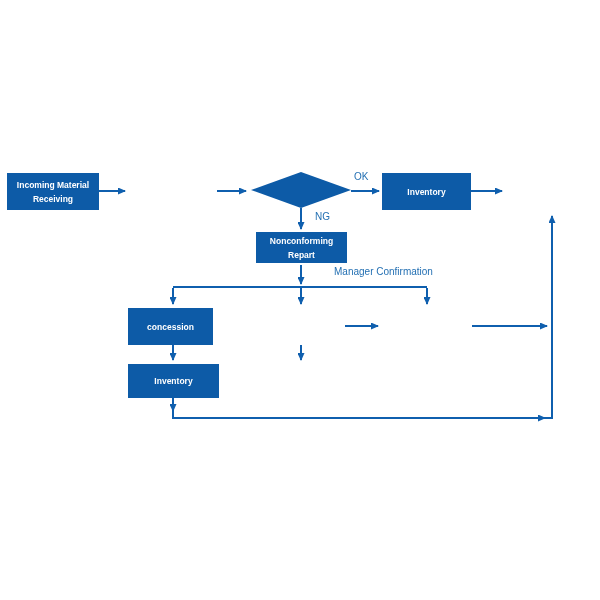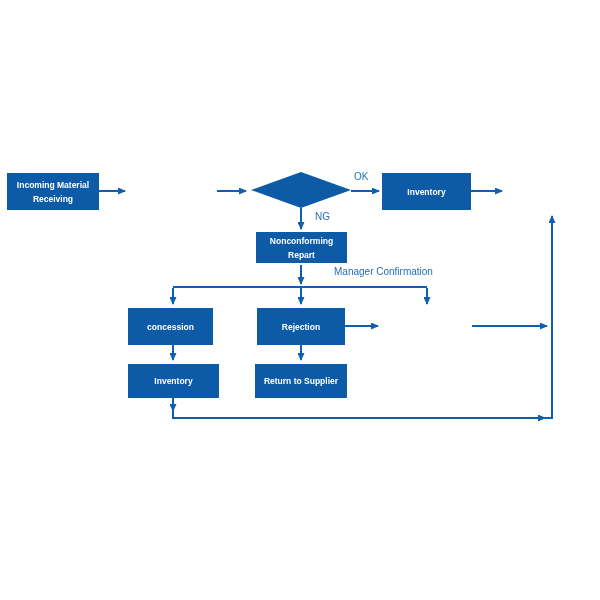--- a/index.html
+++ b/index.html
@@ -100,22 +100,20 @@
 
     <polygon class="shape" points="251,190 301,172 351,190 301,208"></polygon>
   </svg>
 
   <div class="node" style="left:7px;   top:173px; width:92px; height:37px;">Incoming Material
 Receiving</div>
   <div class="node" style="left:382px; top:173px; width:89px; height:37px;">Inventory</div>
   <div class="node" style="left:256px; top:232px; width:91px; height:31px;">Nonconforming
 Repart</div>
   <div class="node" style="left:128px; top:308px; width:85px; height:37px;">concession</div>
-  <div class="node" style="left:257px; top:308px; width:88px; height:37px;">Rejection</div>
   <div class="node" style="left:128px; top:364px; width:91px; height:34px;">Inventory</div>
-  <div class="node" style="left:255px; top:364px; width:92px; height:34px;">Return to Supplier</div>
 
 
   <div class="edge-label" style="left:354px; top:171px;">OK</div>
   <div class="edge-label" style="left:306px; top:211px;padding-left:9px;">NG</div>
   <div class="edge-label" style="left:302px; top:266px;margin-left:32px;">Manager Confirmation</div>
 
 </div>
 
 </body></html>

